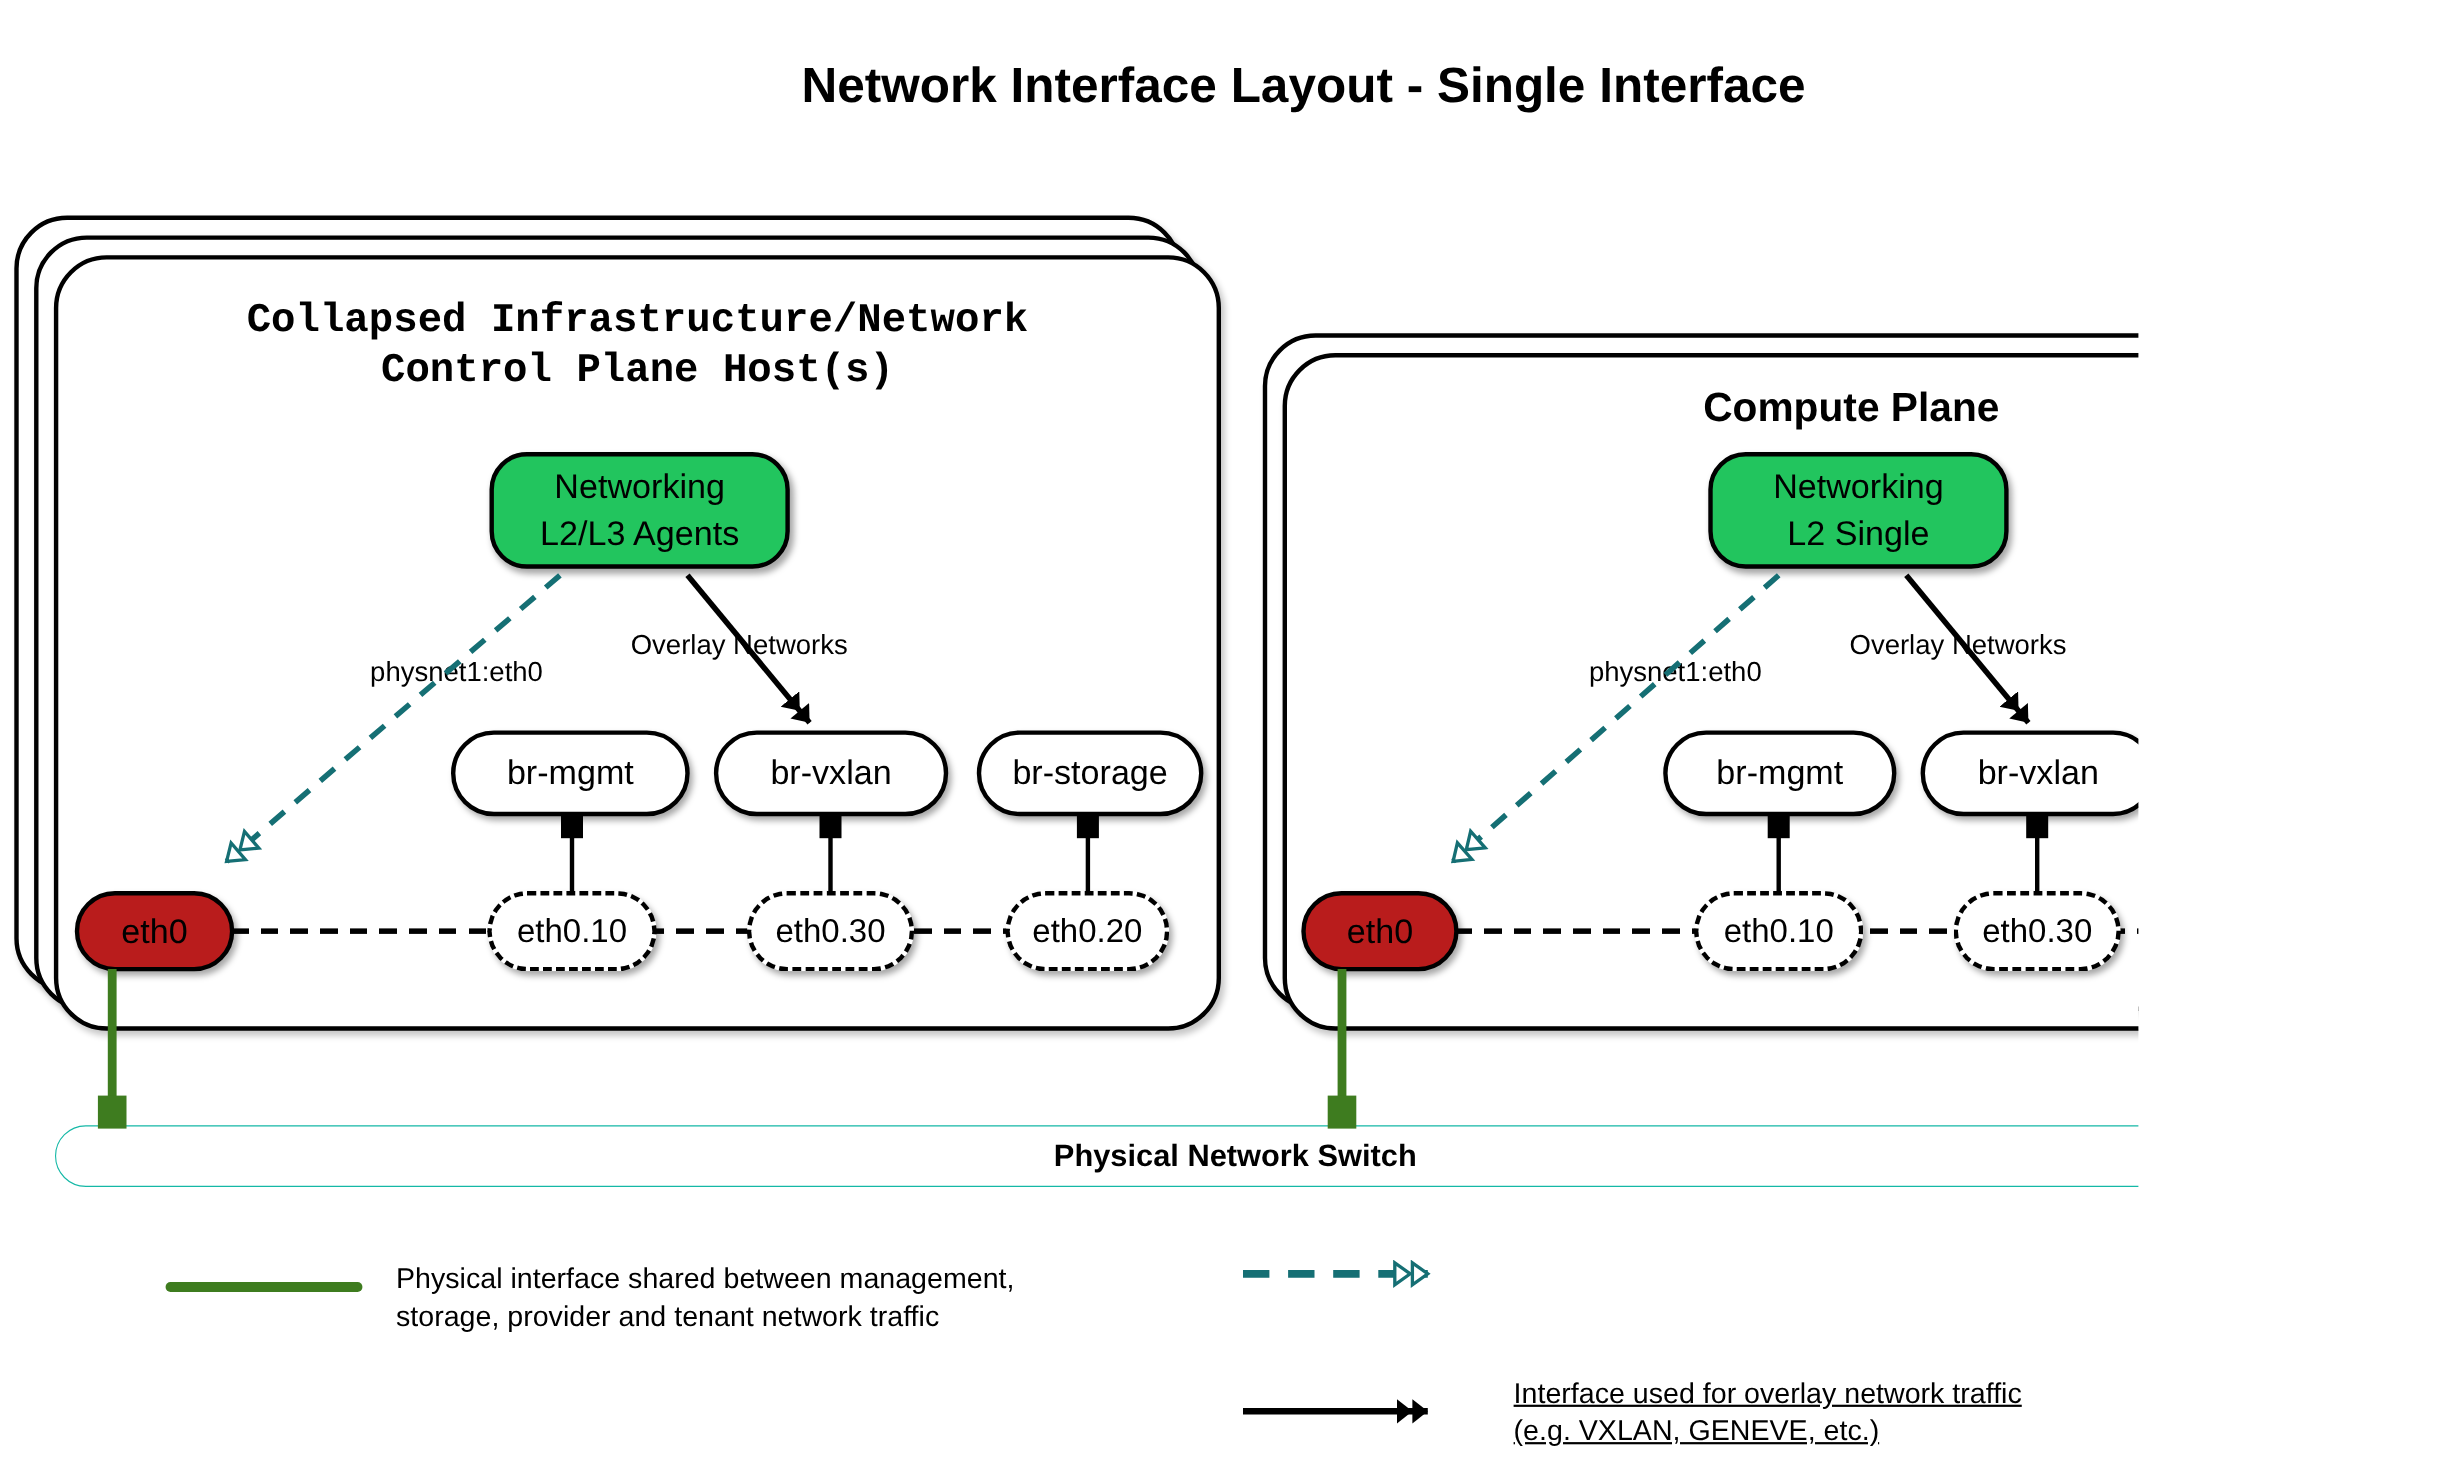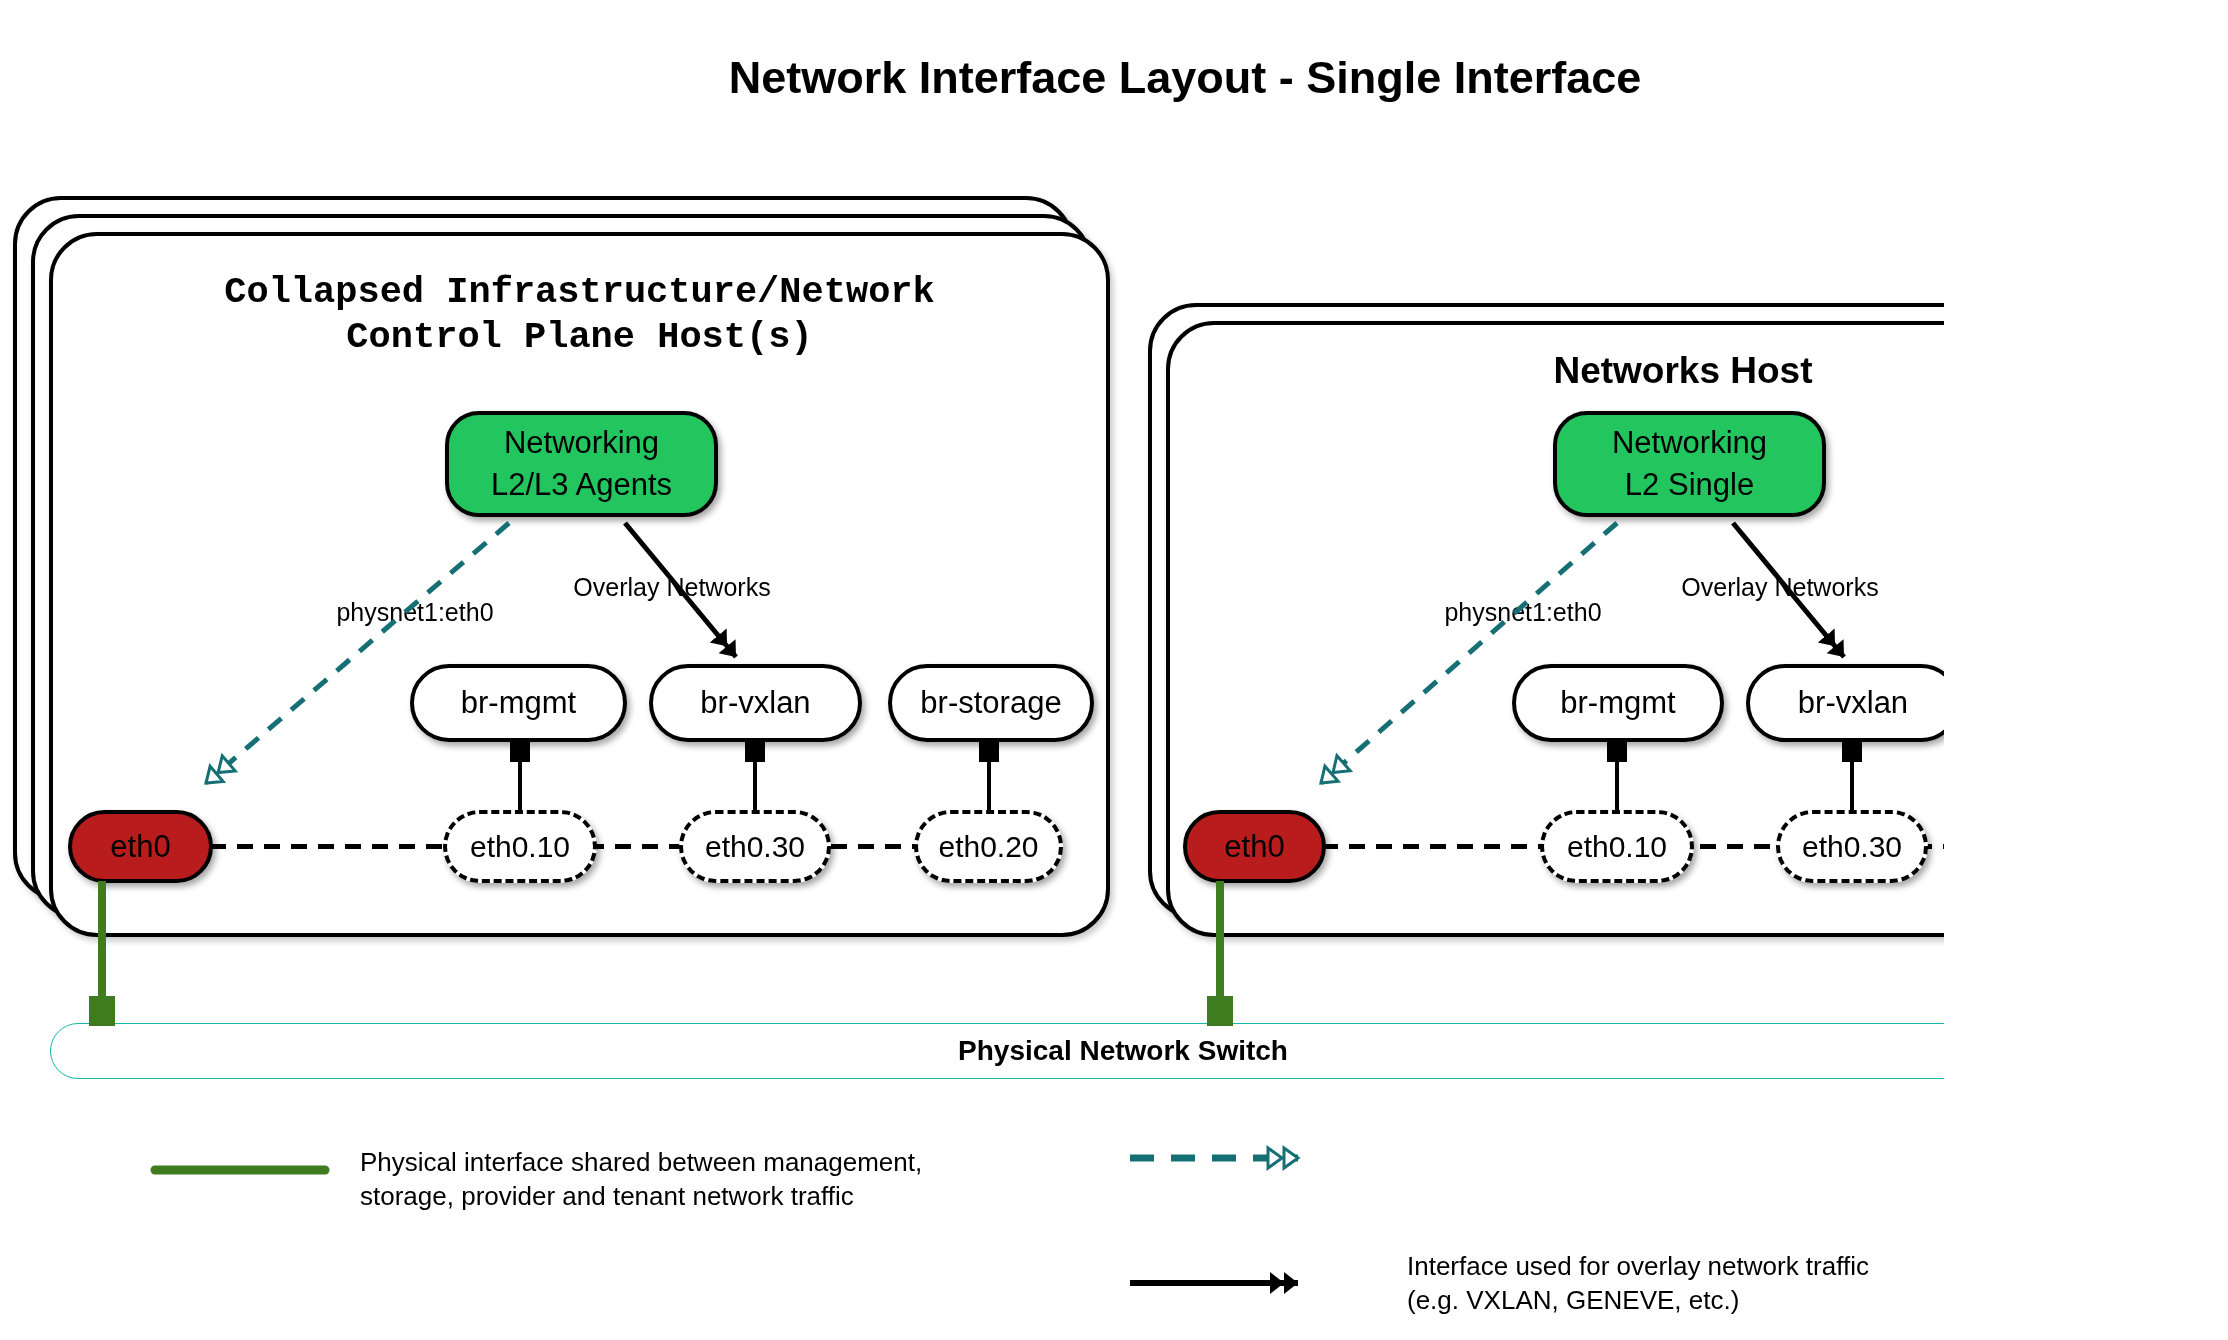--- a/index.html
+++ b/index.html
@@ -52,21 +52,21 @@
   
   .switch { position: absolute; left: 50px; top: 1023px; width: 2146px; height: 56px;
     border: 1px solid #14b8a6; border-radius: 28px; background: #fff; z-index: 3;
     display: flex; align-items: center; justify-content: center;
     font-size: 28px; font-weight: bold; }
 
   
   .legend-text { position: absolute; font-size: 26px; line-height: 34px; z-index: 5; }
   .lg1 { left: 360px;  top: 1145px; }
   .lg2 { left: 1345px; top: 1122px; }
-  .lg3 { left: 1407px; top: 1249px; }
+  .lg3 { left: 1376px; top: 1249px; text-decoration: underline; }
 
   svg.overlay { position: absolute; left: 0; top: 0; z-index: 8; pointer-events: none; }
 </style>
 </head>
 <body>
 
 <div id="canvas">
 
   <div class="main-title">Network Interface Layout - Single Interface</div>
 
@@ -75,21 +75,21 @@
   <div class="rbox hostL l1"></div>
 
   <div class="rbox hostR r2"></div>
   <div class="rbox hostR r1"></div>
 
   <div class="host-title left">
     <div>Collapsed Infrastructure/Network</div>
     <div>Control Plane Host(s)</div>
   </div>
   <div class="host-title right">
-    <div>Networks Host</div>
+    <div>Compute Plane</div>
   </div>
 
   <div class="switch">
     <span>Physical Network Switch</span>
   </div>
 
   <div class="hdash" style="left:210px; width:712px;"></div>
   <div class="hdash" style="left:1322px; width:697px;"></div>
 
   <div class="vline" style="left:518px;"></div>

